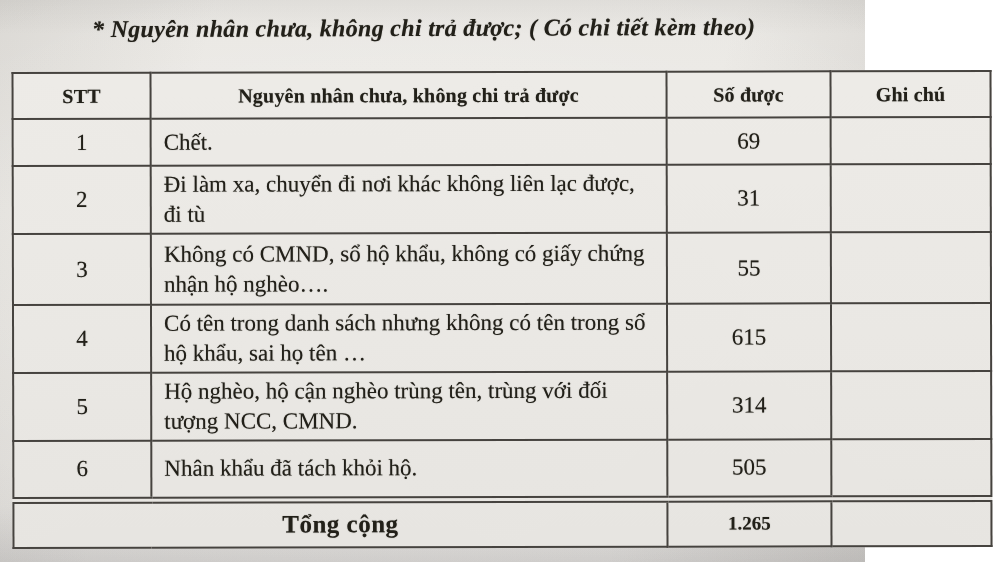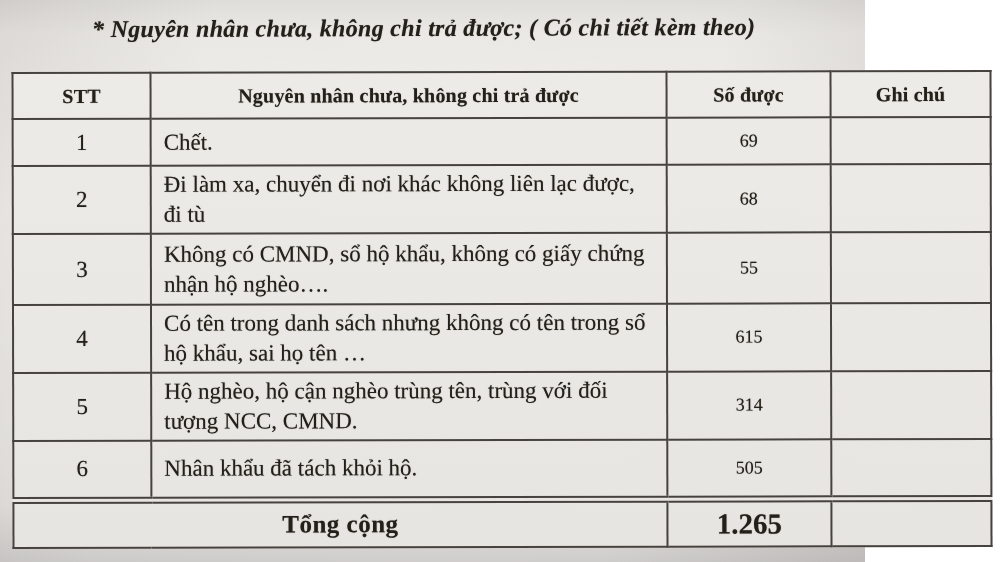--- a/index.html
+++ b/index.html
@@ -49,34 +49,34 @@
     height:46px;
     font-size:20px; font-weight:bold;
     text-align:center;
     letter-spacing:0.2px;
   }
   td.cell-stt{ text-align:center; font-size:23px; }
   td.cell-reason{
     text-align:left; font-size:23px;
     padding:3px 10px 3px 12px; line-height:1.3;
   }
-  td.cell-count{ text-align:center; font-size:18px; }
+  td.cell-count{ text-align:center; font-size:23px; }
   tbody tr:nth-child(1) td{ height:47px; }
   tbody tr:nth-child(2) td{ height:68px; }
   tbody tr:nth-child(3) td{ height:71px; }
   tbody tr:nth-child(4) td{ height:62px; }
   tbody tr:nth-child(5) td{ height:66px; }
   tbody tr:nth-child(6) td{ height:60px; border-bottom:7px double #46433f; }
   tfoot td{ height:47px; }
   tfoot .total-label{
     text-align:center; font-size:25px; font-weight:bold;
     letter-spacing:0.5px;
   }
   tfoot .total-count{
-    text-align:center; font-size:29px; font-weight:bold;
+    text-align:center; font-size:19px; font-weight:bold;
   }
 </style>
 </head>
 <body>
 
 <div class="page">
   <div class="vignette"></div>
 
   <div class="doc-title">* Nguyên nhân chưa, không chi trả được; ( Có chi tiết kèm theo)</div>
 
@@ -98,21 +98,21 @@
     <tbody>
       <tr>
         <td class="cell-stt">1</td>
         <td class="cell-reason">Chết.</td>
         <td class="cell-count">69</td>
         <td class="cell-note"></td>
       </tr>
       <tr>
         <td class="cell-stt">2</td>
         <td class="cell-reason">Đi làm xa, chuyển đi nơi khác không liên lạc được, đi tù</td>
-        <td class="cell-count">68</td>
+        <td class="cell-count">31</td>
         <td class="cell-note"></td>
       </tr>
       <tr>
         <td class="cell-stt">3</td>
         <td class="cell-reason">Không có CMND, sổ hộ khẩu, không có giấy chứng nhận hộ nghèo….</td>
         <td class="cell-count">55</td>
         <td class="cell-note"></td>
       </tr>
       <tr>
         <td class="cell-stt">4</td>

